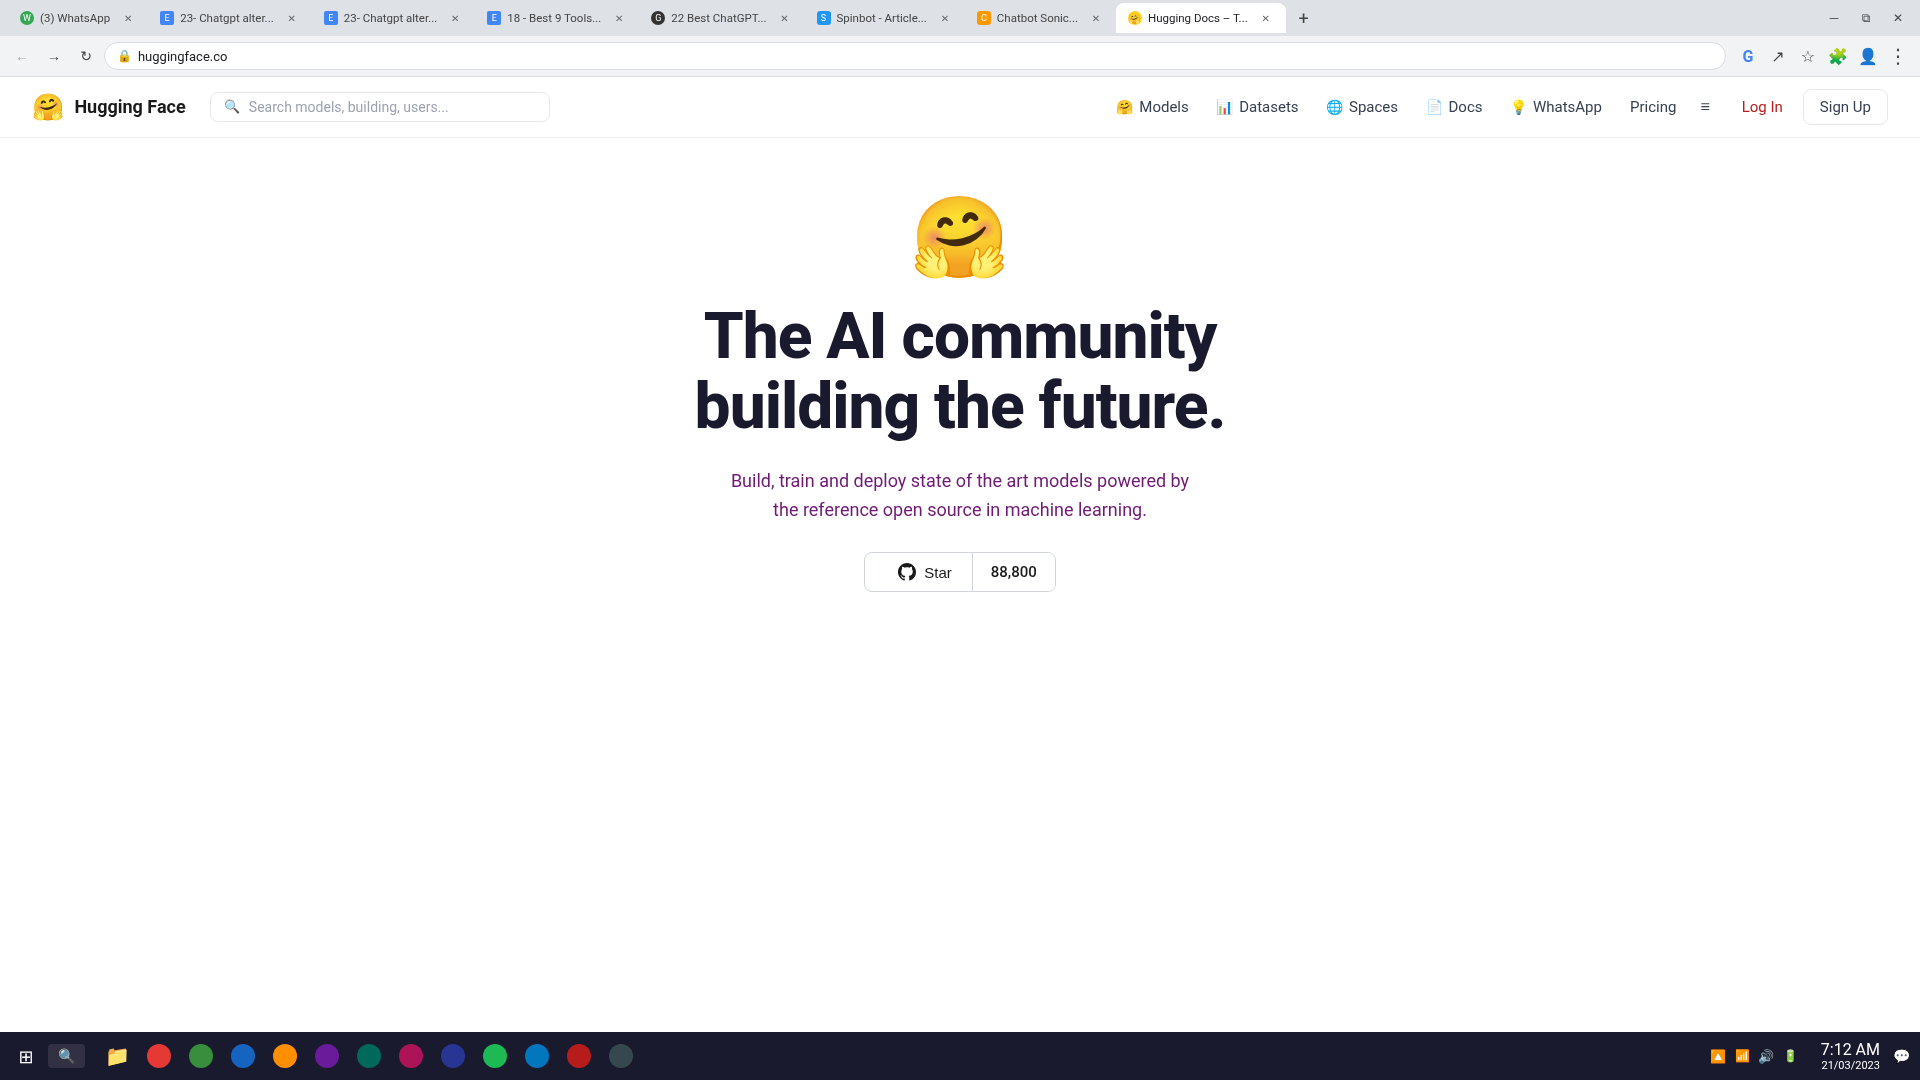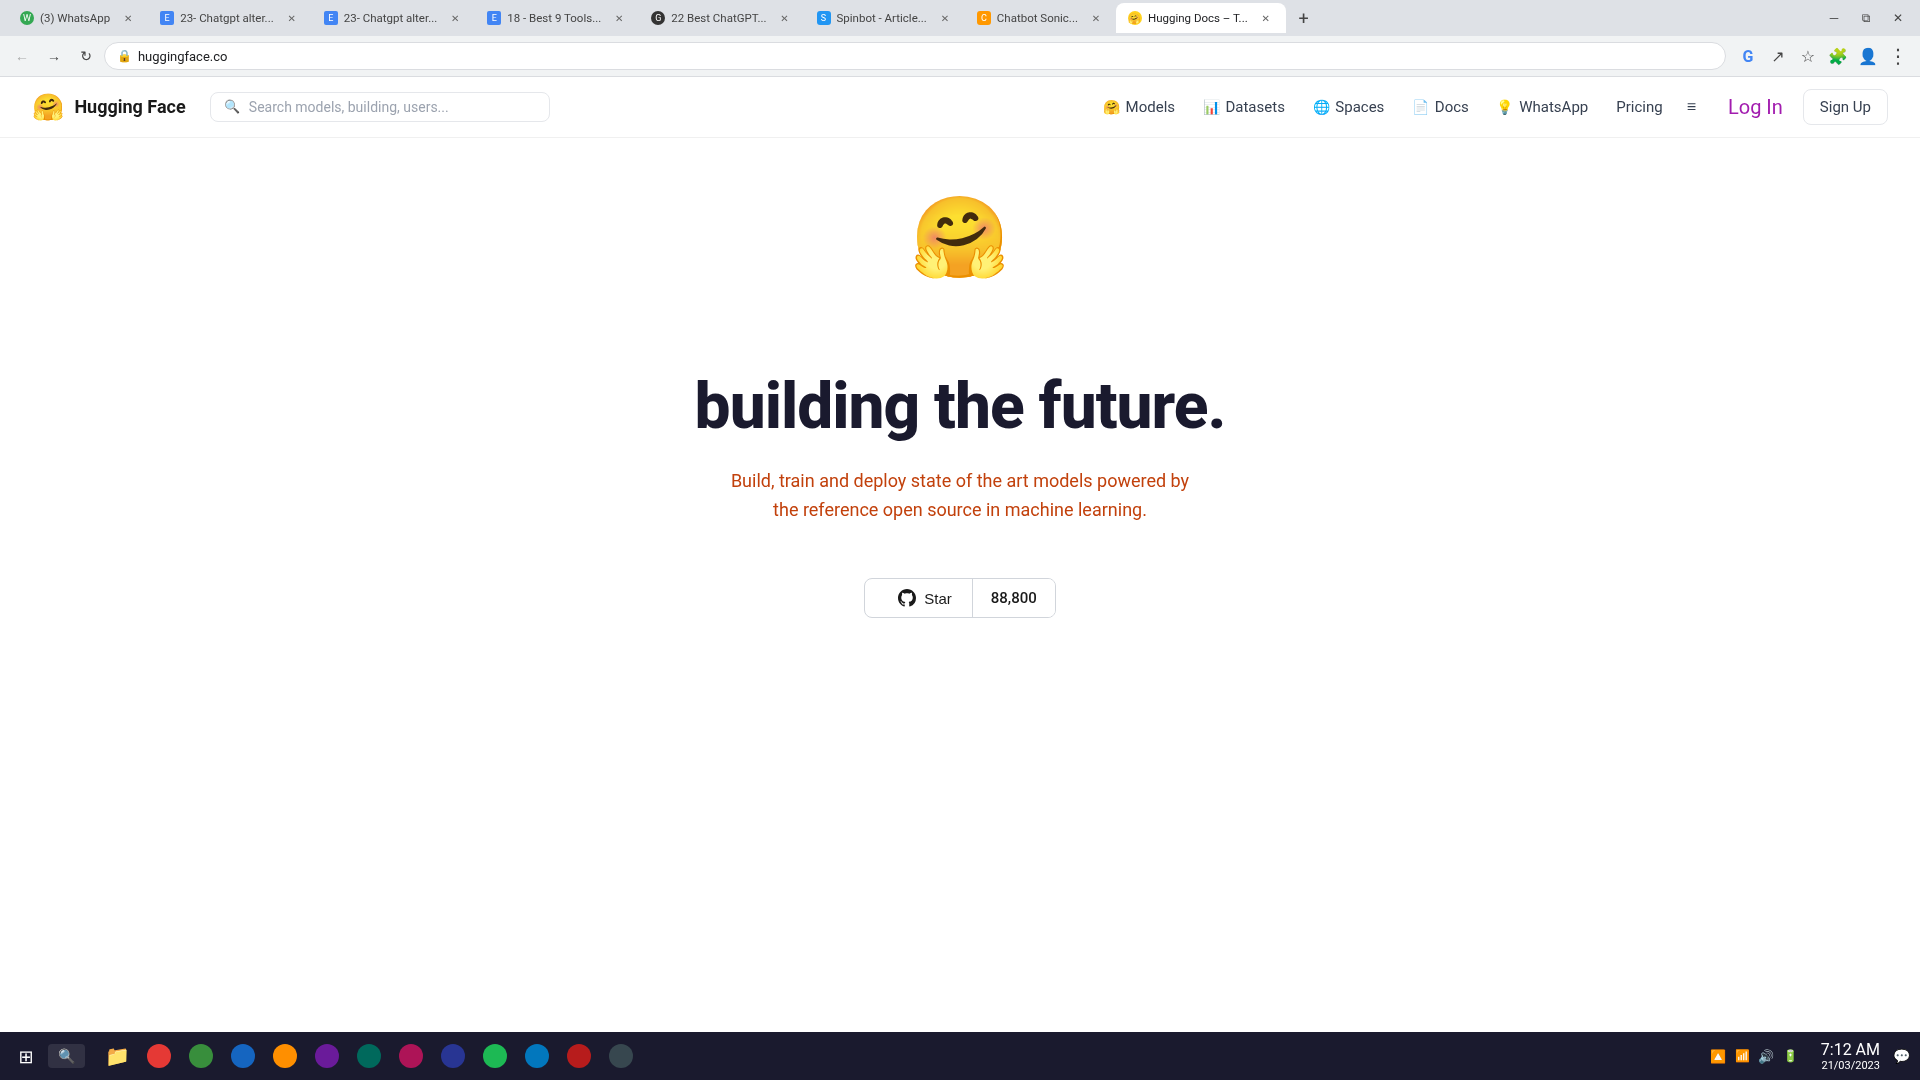--- a/index.html
+++ b/index.html
@@ -270,22 +270,22 @@
 
     .auth-links {
       display: flex;
       align-items: center;
       gap: 4px;
       margin-left: 8px;
     }
 
     .login-btn {
       padding: 8px 16px;
-      font-size: 20px;
-      color: #a21caf;
+      font-size: 15px;
+      color: #b91c1c;
       cursor: pointer;
       border-radius: 6px;
     }
 
     .signup-btn {
       padding: 8px 16px;
       font-size: 15px;
       color: #374151;
       border: 1px solid #e5e7eb;
       border-radius: 8px;
@@ -313,24 +313,24 @@
       font-weight: 800;
       color: #1a1a2e;
       line-height: 1.1;
       max-width: 800px;
       margin-bottom: 24px;
       letter-spacing: -1px;
     }
 
     .hero-subtitle {
       font-size: 18px;
-      color: #c2410c;
+      color: #701a75;
       line-height: 1.6;
       max-width: 460px;
-      margin-bottom: 54px;
+      margin-bottom: 28px;
     }
 
     .star-button-group {
       display: flex;
       border: 1px solid #d1d5db;
       border-radius: 8px;
       overflow: hidden;
       padding-left: 13px;
     }
 
@@ -600,21 +600,21 @@
     <div class="auth-links">
       <div class="login-btn">Log In</div>
       <div class="signup-btn">Sign Up</div>
     </div>
   </nav>
 
   <div class="hero">
     <div class="hero-emoji">🤗</div>
 
     <h1 class="hero-title">
-      <br>
+      <span>The AI community</span><br>
       <span>building the future.</span>
     </h1>
 
     <p class="hero-subtitle">Build, train and deploy state of the art models powered by the reference open source in machine learning.</p>
 
     <div class="star-button-group">
       <button class="star-btn">
         <svg class="github-icon" viewBox="0 0 24 24" fill="currentColor">
           <path d="M12 0C5.37 0 0 5.37 0 12c0 5.31 3.435 9.795 8.205 11.385.6.105.825-.255.825-.57 0-.285-.015-1.23-.015-2.235-3.015.555-3.795-.735-4.035-1.41-.135-.345-.72-1.41-1.23-1.695-.42-.225-1.02-.78-.015-.795.945-.015 1.62.87 1.845 1.23 1.08 1.815 2.805 1.305 3.495.99.105-.78.42-1.305.765-1.605-2.67-.3-5.46-1.335-5.46-5.925 0-1.305.465-2.385 1.23-3.225-.12-.3-.54-1.53.12-3.18 0 0 1.005-.315 3.3 1.23.96-.27 1.98-.405 3-.405s2.04.135 3 .405c2.295-1.56 3.3-1.23 3.3-1.23.66 1.65.24 2.88.12 3.18.765.84 1.23 1.905 1.23 3.225 0 4.605-2.805 5.625-5.475 5.925.435.375.81 1.095.81 2.22 0 1.605-.015 2.895-.015 3.3 0 .315.225.69.825.57A12.02 12.02 0 0 0 24 12c0-6.63-5.37-12-12-12z"></path>
         </svg>

